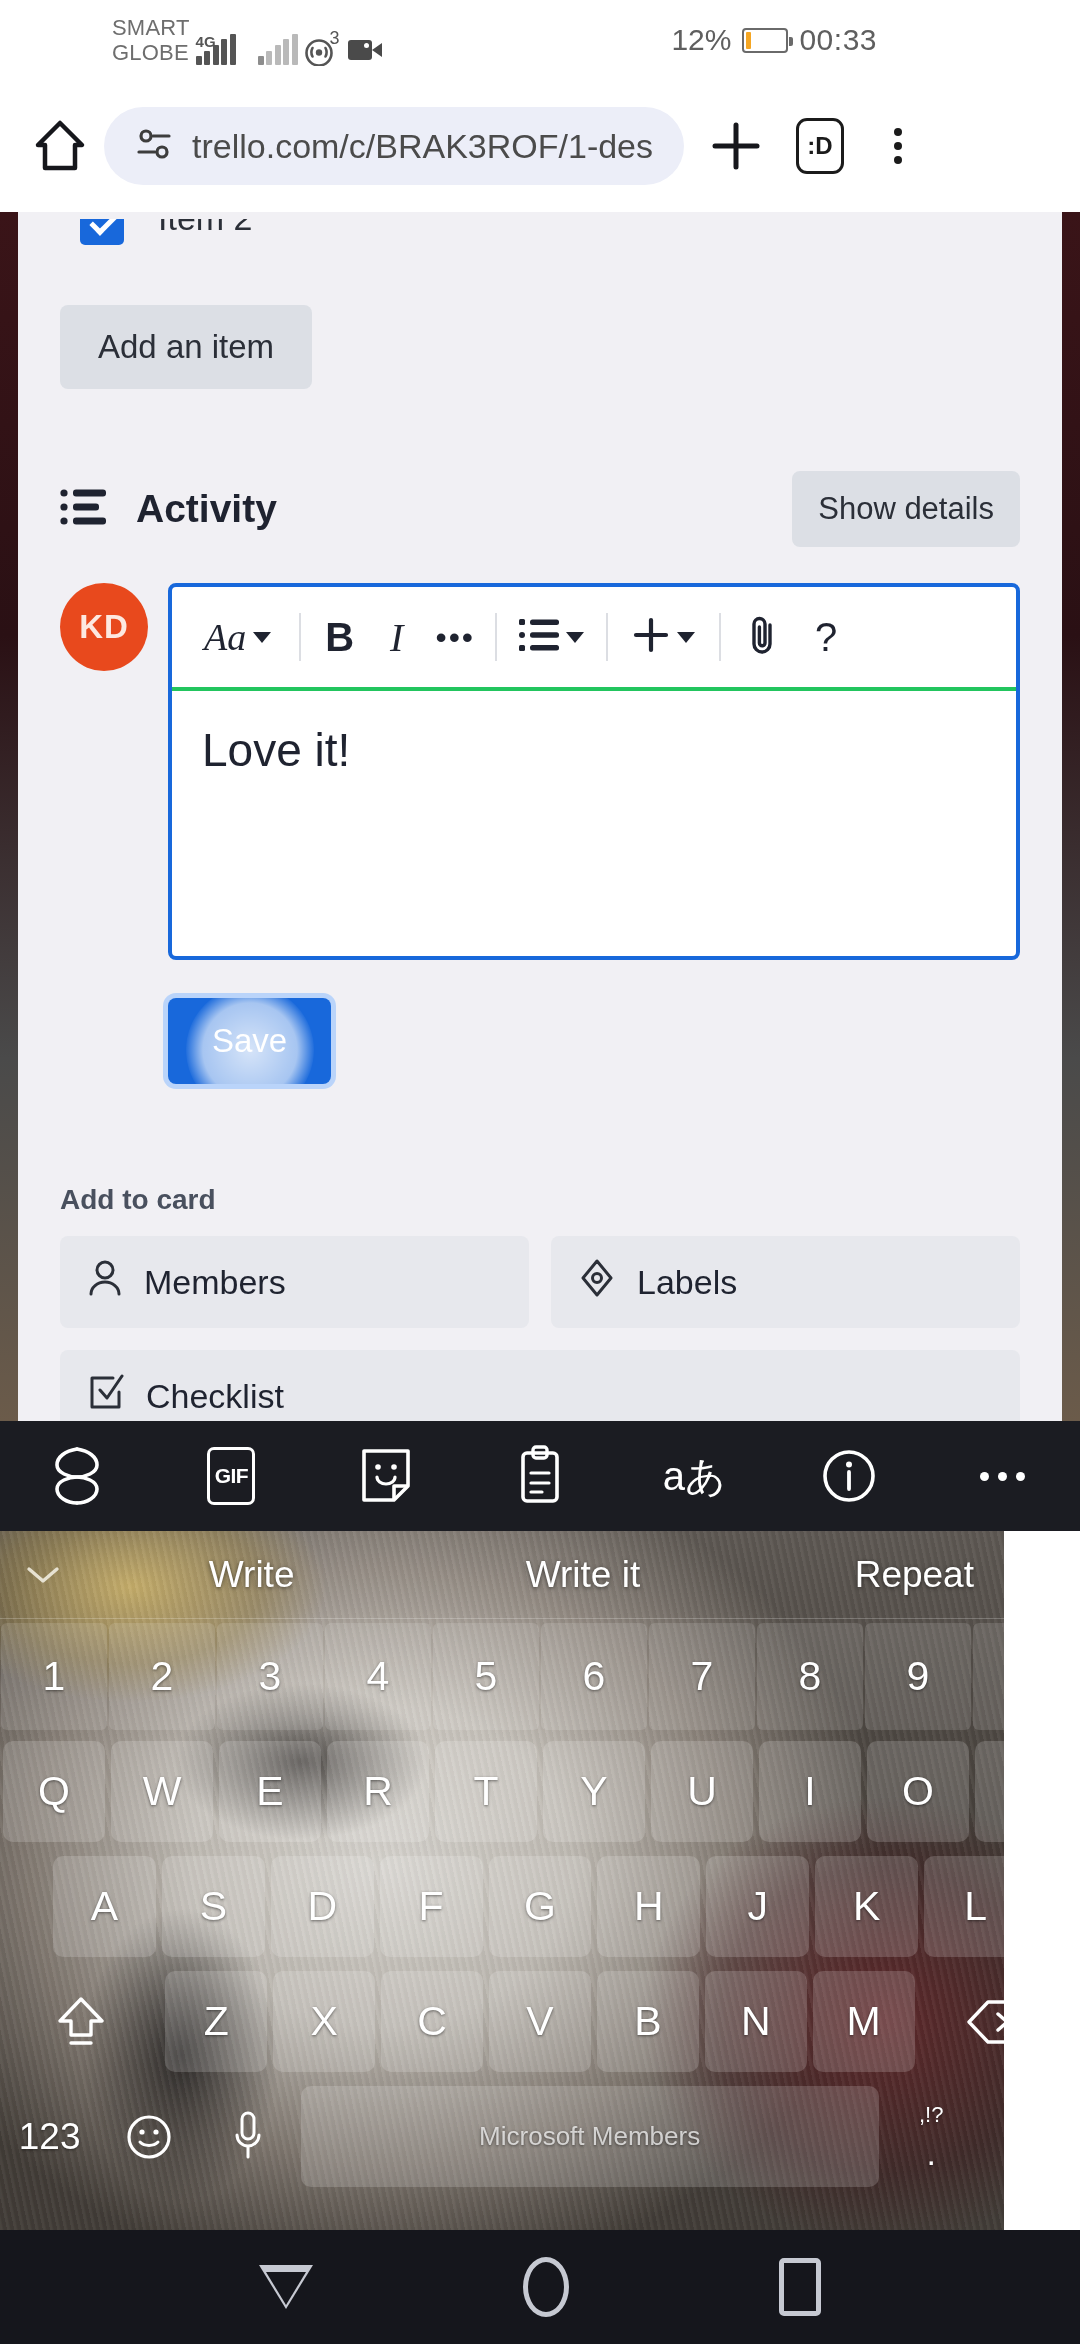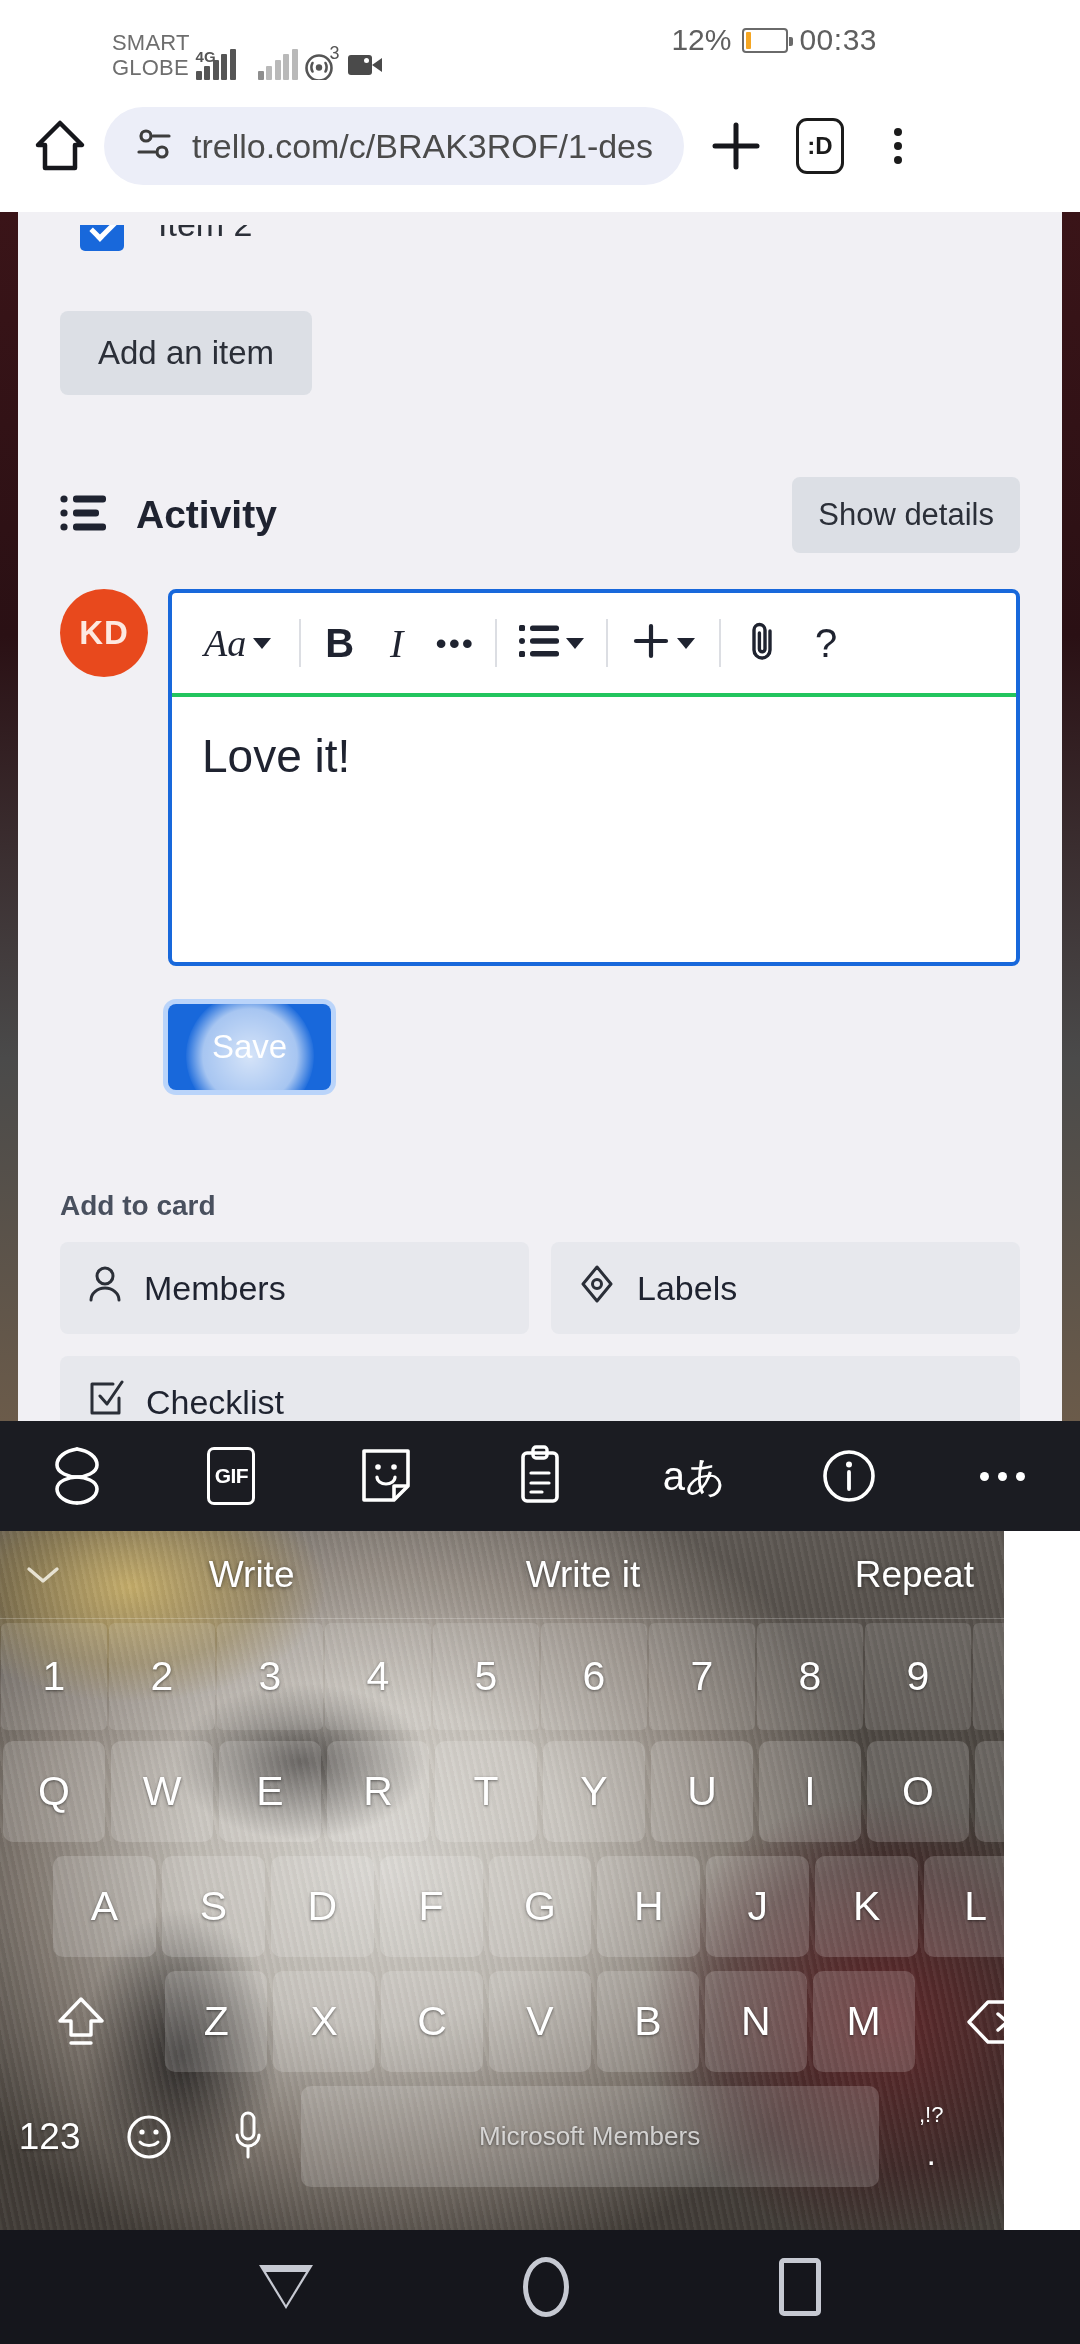--- a/index.html
+++ b/index.html
@@ -6,21 +6,21 @@
   html, body {
     width: 1080px; height: 2344px;
     font-family: "Liberation Sans", sans-serif;
     background: #ffffff; overflow: hidden;
   }
   #screen { position: relative; width: 1080px; height: 2344px; overflow: hidden; background:#fff; }
 
   
   .statusbar {
     position:absolute; top:0; left:0; width:899px; height:80px;
-    background:#ffffff; display:flex; 
+    background:#ffffff; display:flex; align-items:center;
   }
   .sb-left { display:flex; align-items:flex-end; margin-left:112px; gap:6px; }
   .carrier { font-size:22px; line-height:25px; color:#6e6e6e; letter-spacing:0.2px; }
   .sig-group { display:flex; align-items:flex-end; gap:2px; position:relative; }
   .net-label { font-size:15px; font-weight:bold; color:#555; position:absolute; top:-2px; left:0; }
   .bars { display:flex; align-items:flex-end; gap:2.5px; height:30px; padding-left:0; }
   .bars i { display:block; width:6px; background:#555; border-radius:1px; }
   .bars i:nth-child(1){ height:9px; }
   .bars i:nth-child(2){ height:14px; }
   .bars i:nth-child(3){ height:20px; }
@@ -63,21 +63,21 @@
   
   .page {
     position:absolute; top:212px; left:0; width:1080px; height:1209px;
     background: linear-gradient(180deg,#3a1418 0%, #2a1014 35%, #4a4a4a 70%, #6b5b4a 100%);
     overflow:hidden;
   }
   .card-surface {
     position:absolute; top:0; left:18px; width:1044px; height:1209px;
     background:#f1f0f4; overflow:hidden;
   }
-  .card-inner { position:absolute; top:0; left:0; right:0; padding:13px 42px; }
+  .card-inner { position:absolute; top:0; left:0; right:0; padding:7px 42px; }
 
   .checklist-cut { position:relative; height:44px; overflow:hidden; }
   .checklist-cut .cb { position:absolute; left:20px; top:-18px; width:44px; height:44px; background:#1868db; border-radius:5px; }
   .checklist-cut .cb::after { content:""; position:absolute; left:11px; top:13px; width:20px; height:10px; border-left:5px solid #fff; border-bottom:5px solid #fff; transform:rotate(-45deg); }
   .checklist-cut .txt { position:absolute; left:98px; top:-20px; font-size:34px; color:#2b2f38; font-weight:500; }
 
   .add-item-btn {
     margin-top:42px; display:inline-block; background:#dcdfe5; color:#2b2f38;
     font-size:33px; padding:23px 38px; border-radius:8px; border:none;
   }

